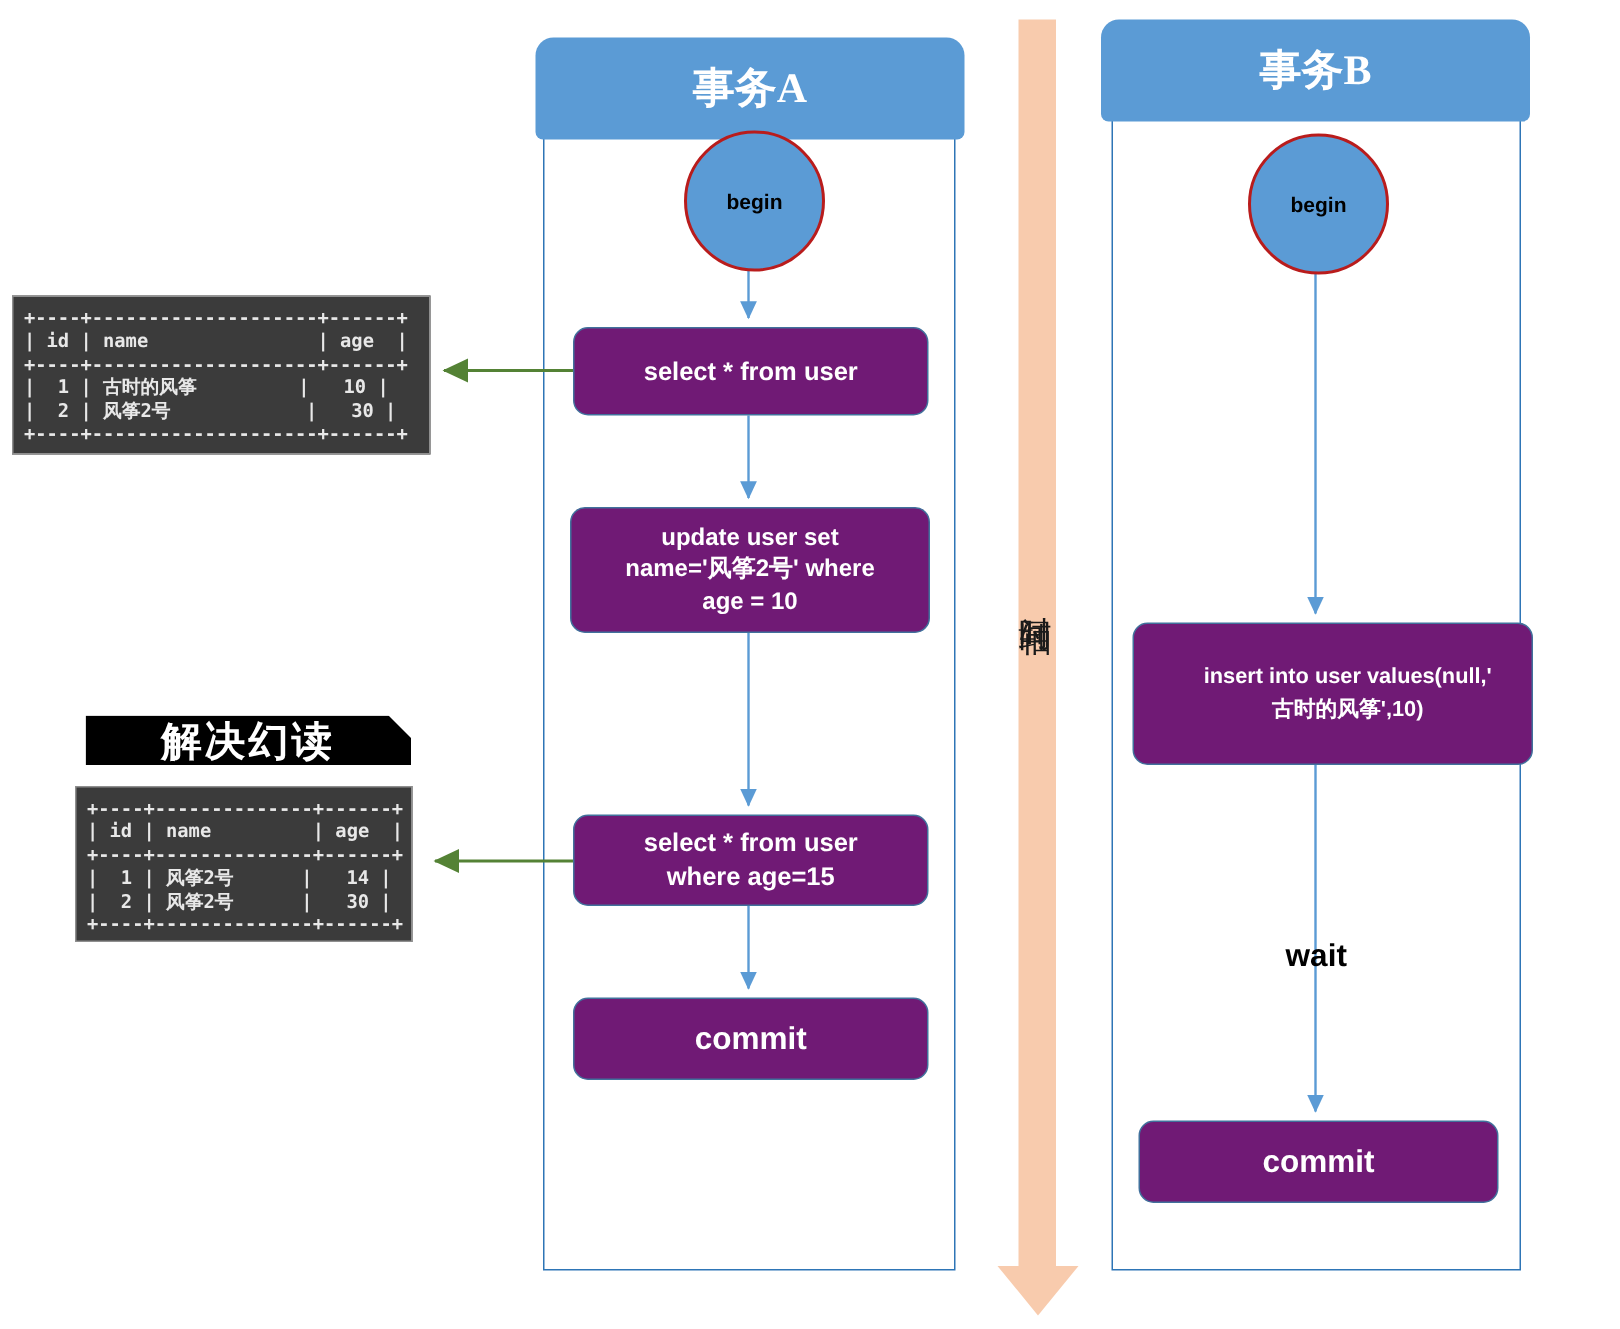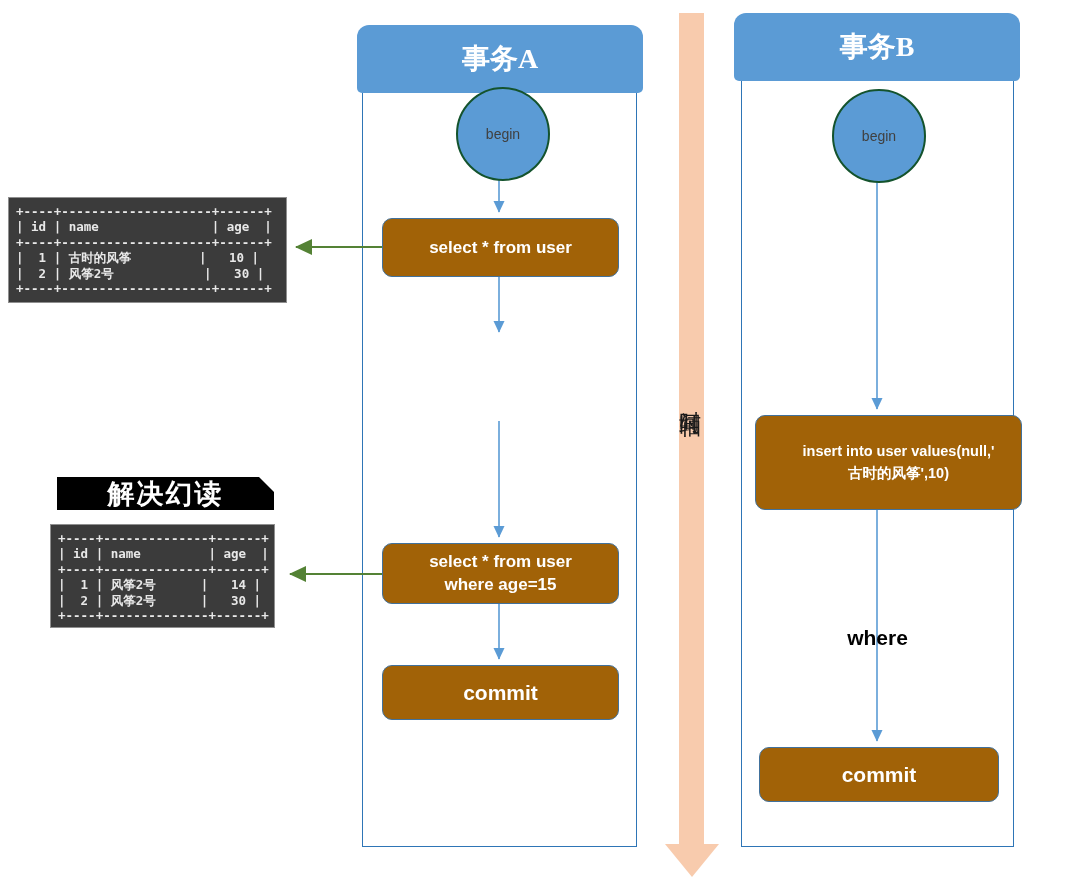--- a/index.html
+++ b/index.html
@@ -6,27 +6,27 @@
   #canvas{position:relative;width:1080px;height:886px;background:#ffffff;overflow:hidden;
           font-family:"Liberation Sans","DejaVu Sans",sans-serif;}
 
   
   .col-body{position:absolute;border:1.5px solid #2E75B6;background:transparent;z-index:1;}
   .col-header{position:absolute;background:#5B9BD5;border-radius:12px 12px 5px 5px;z-index:3;
               display:flex;align-items:center;justify-content:center;color:#fff;
               font-family:"Liberation Serif","DejaVu Serif",serif;font-size:28px;font-weight:600;}
 
   
-  .node{position:absolute;background:#a16207;border:1.5px solid #41719C;border-radius:10px;z-index:4;
+  .node{position:absolute;background:#701a75;border:1.5px solid #41719C;border-radius:10px;z-index:4;
         display:flex;flex-direction:column;align-items:center;justify-content:center;
         color:#fff;font-weight:700;text-align:center;}
   .node .ln{display:block;}
   .circle{position:absolute;width:90px;height:90px;border-radius:50%;background:#5B9BD5;
-          border:2px solid #14532d;z-index:4;display:flex;align-items:center;justify-content:center;
-          color:#404040;font-size:14px;font-weight:400;}
+          border:2px solid #b91c1c;z-index:4;display:flex;align-items:center;justify-content:center;
+          color:#000000;font-size:14px;font-weight:700;}
 
   
   .tl-bar{position:absolute;left:679px;top:13px;width:25px;height:832px;background:#F8CBAD;z-index:0;}
   .tl-head{position:absolute;left:665px;top:844px;width:0;height:0;z-index:0;
            border-left:27px solid transparent;border-right:27px solid transparent;
            border-top:33px solid #F8CBAD;}
   .tl-label{position:absolute;left:678px;top:393px;z-index:2;color:#1a1a1a;
             font-family:"Liberation Serif","DejaVu Serif",serif;font-size:22px;line-height:25px;
             writing-mode:vertical-rl;text-orientation:upright;letter-spacing:2px;}
 
@@ -59,41 +59,46 @@
 
   <div class="col-body" style="left:362px;top:45px;width:273px;height:800px;"></div>
   <div class="col-header" style="left:357px;top:1px;width:286px;height:68px;margin-top:24px;">事务A</div>
 
   <div class="circle" style="left:456px;top:87px;">begin</div>
 
   <div class="node" style="left:382px;top:218px;width:235px;height:57px;font-size:17px;">
     <span class="ln">select * from user</span>
   </div>
 
+  <div class="node" style="left:380px;top:338px;width:238px;height:82px;font-size:16px;line-height:1.35;">
+    <span class="ln">update user set</span>
+    <span class="ln">name='风筝2号' where</span>
+    <span class="ln">age = 10</span>
+  </div>
 
   <div class="node" style="left:382px;top:543px;width:235px;height:59px;font-size:17px;line-height:1.35;">
     <span class="ln">select * from user</span>
     <span class="ln">where age=15</span>
   </div>
 
   <div class="node" style="left:382px;top:665px;width:235px;height:53px;font-size:21px;">
     <span class="ln">commit</span>
   </div>
 
   <div class="col-body" style="left:741px;top:45px;width:271px;height:800px;"></div>
   <div class="col-header" style="left:734px;top:13px;width:286px;height:68px;">事务B</div>
 
   <div class="circle" style="left:832px;top:89px;">begin</div>
 
   <div class="node" style="left:755px;top:415px;width:245px;height:93px;font-size:14.5px;line-height:1.45;padding-left:20px;">
     <span class="ln">insert into user values(null,'</span>
     <span class="ln">古时的风筝',10)</span>
   </div>
 
-  <div class="wait-label">where</div>
+  <div class="wait-label">wait</div>
 
   <div class="node" style="left:759px;top:747px;width:238px;height:53px;font-size:21px;">
     <span class="ln">commit</span>
   </div>
 
   <div class="console" style="left:8px;top:197px;width:279px;height:106px;">
     <div class="ln">+----+--------------------+------+</div>
     <div class="ln">| id | name               | age  |</div>
     <div class="ln">+----+--------------------+------+</div>
     <div class="ln">|  1 | 古时的风筝         |   10 |</div>

